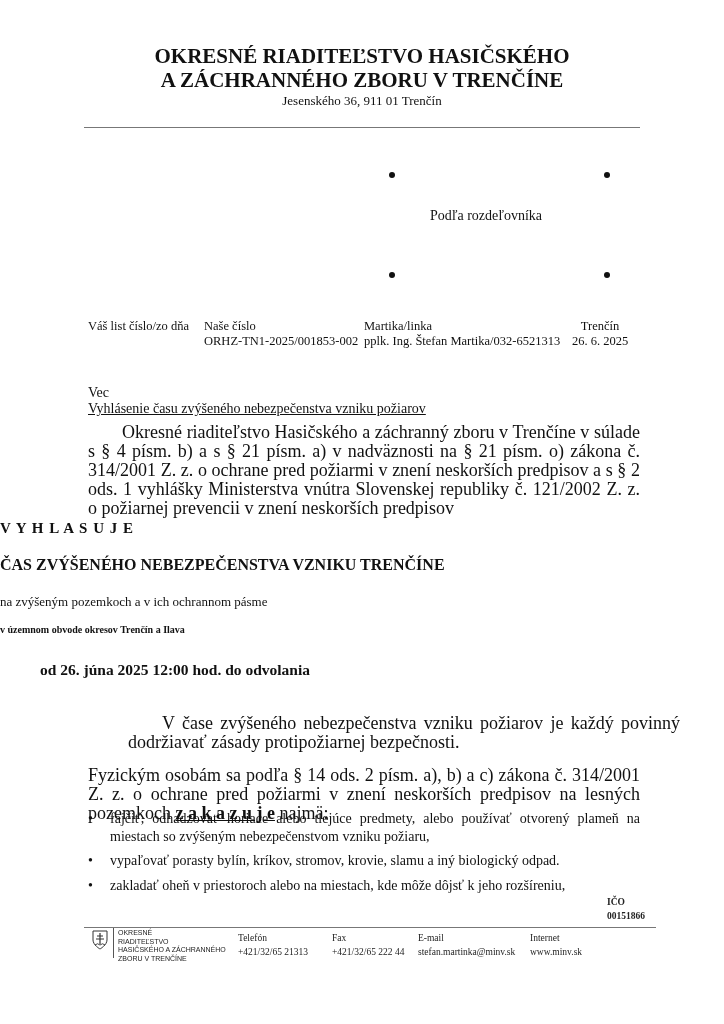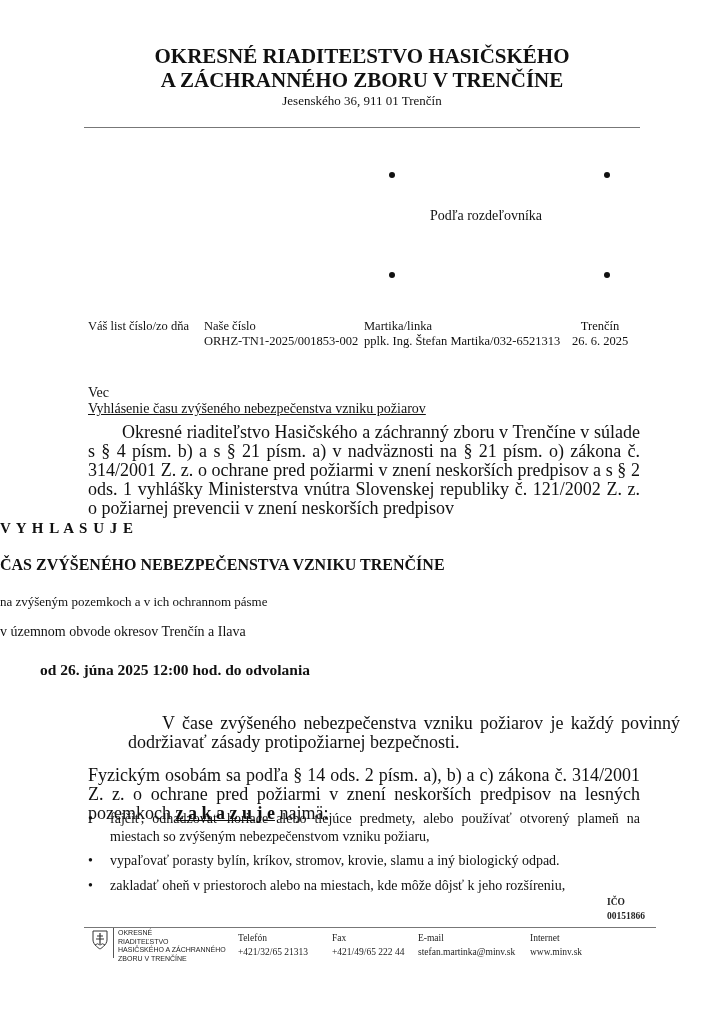--- a/index.html
+++ b/index.html
@@ -42,21 +42,21 @@
 <div class="abs small" style="top:333px; left:568px; width:64px; text-align:center;">26. 6. 2025</div>
 
 <div class="abs" style="top:385px; left:88px; font-size:14px;">Vec</div>
 <div class="abs" style="top:401px; left:88px; font-size:14px; text-decoration:underline;">Vyhlásenie času zvýšeného nebezpečenstva vzniku požiarov</div>
 
 <div class="abs para" style="top:423px; left:88px; width:552px; text-indent:34px;">Okresné riaditeľstvo Hasičského a záchranný zboru  v Trenčíne  v súlade  s § 4 písm. b) a s § 21 písm. a) v nadväznosti na § 21 písm. o) zákona č. 314/2001 Z. z. o ochrane pred požiarmi v znení neskorších predpisov a s § 2 ods. 1 vyhlášky Ministerstva vnútra Slovenskej republiky č. 121/2002 Z. z. o požiarnej prevencii v znení neskorších predpisov</div>
 
 <div class="abs center" style="top:520px; font-size:15px; font-weight:bold; letter-spacing:1px;">V Y H L A S U J E</div>
 <div class="abs center" style="top:556px; font-size:16px; font-weight:bold;">ČAS ZVÝŠENÉHO NEBEZPEČENSTVA VZNIKU TRENČÍNE</div>
 <div class="abs center" style="top:594px; font-size:13px;">na zvýšeným pozemkoch a v ich ochrannom pásme</div>
-<div class="abs center" style="top:624px; font-size:14px; font-weight:normal;">v územnom obvode okresov Trenčín a Ilava</div>
+<div class="abs center" style="top:624px; font-size:10px; font-weight:bold;">v územnom obvode okresov Trenčín a Ilava</div>
 <div class="abs center" style="top:661px; font-size:15.5px; font-weight:bold;padding-left:40px;">od 26. júna 2025 12:00 hod. do odvolania</div>
 
 <div class="abs para" style="top:714px; left:88px; width:552px; text-indent:34px;margin-left:40px;">V čase zvýšeného nebezpečenstva vzniku požiarov je každý povinný dodržiavať zásady protipožiarnej bezpečnosti.</div>
 
 <div class="abs para" style="top:766px; left:88px; width:552px;"><span>Fyzickým osobám sa podľa § 14 ods. 2  písm. a), b) a c) zákona č. 314/2001 Z. z. o ochrane pred požiarmi v znení neskorších predpisov na lesných pozemkoch </span><span style="font-weight:bold; text-decoration:underline;">z a k a z u j e</span><span> najmä:</span></div>
 
 <div class="abs bullet-row" style="top:810px;">
   <span class="bullet-mark">•</span>
   <span class="bullet-text">fajčiť, odhadzovať horiace alebo tlejúce predmety, alebo používať otvorený plameň na miestach so zvýšeným nebezpečenstvom vzniku požiaru,</span>
 </div>
@@ -84,21 +84,21 @@
   <div>Hasičského a záchranného</div>
   <div>zboru v Trenčíne</div>
 </div>
 
 <div class="abs footer-txt" style="top:931px; left:238px;">
   <div>Telefón</div>
   <div>+421/32/65 21313</div>
 </div>
 <div class="abs footer-txt" style="top:931px; left:332px;">
   <div>Fax</div>
-  <div>+421/49/65 222 44</div>
+  <div>+421/32/65 222 44</div>
 </div>
 <div class="abs footer-txt" style="top:931px; left:418px;">
   <div>E-mail</div>
   <div>stefan.martinka@minv.sk</div>
 </div>
 <div class="abs footer-txt" style="top:931px; left:530px;">
   <div>Internet</div>
   <div>www.minv.sk</div>
 </div>
 <div class="abs footer-txt" style="top:895px; left:607px;font-weight:bold;">

